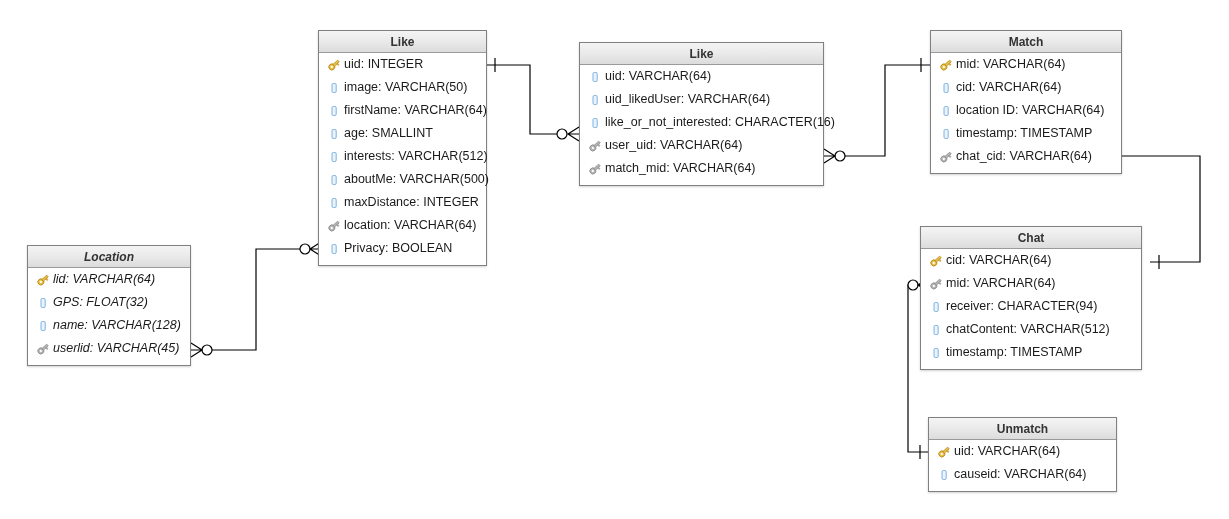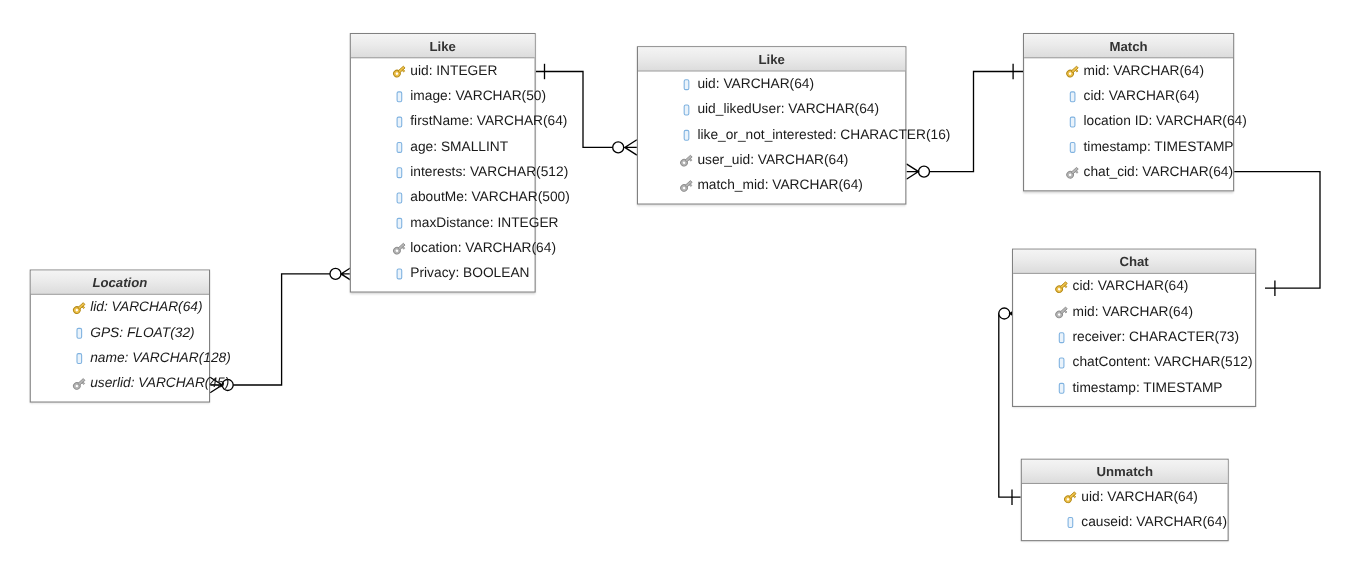--- a/index.html
+++ b/index.html
@@ -47,21 +47,20 @@
     color: #333333;
     background: linear-gradient(to bottom, #f4f4f4 0%, #ebebeb 45%, #dcdcdc 100%);
     border-bottom: 1px solid #9a9a9a;
     box-sizing: border-box;
     white-space: nowrap;
     overflow: hidden;
   }
 
   .entity-body {
     padding: 0 0 5px 0;
-    margin-left: 29px;
   }
 
   .attr {
     height: 23px;
     line-height: 23px;
     display: flex;
     align-items: center;
     padding-left: 8px;
     font-size: 12.5px;
     color: #1a1a1a;
@@ -425,21 +424,21 @@
               </svg>
             </span>
             <span class="attr-label">mid: VARCHAR(64)</span>
           </div>
           <div class="attr">
             <span class="icon">
               <svg width="14" height="14" viewBox="0 0 14 14">
                 <rect x="5.0" y="2.5" width="4.2" height="9.0" rx="1.3" ry="1.3" fill="#eaf3fb" stroke="#7fb2e0" stroke-width="1"></rect>
               </svg>
             </span>
-            <span class="attr-label">receiver: CHARACTER(73)</span>
+            <span class="attr-label">receiver: CHARACTER(94)</span>
           </div>
           <div class="attr">
             <span class="icon">
               <svg width="14" height="14" viewBox="0 0 14 14">
                 <rect x="5.0" y="2.5" width="4.2" height="9.0" rx="1.3" ry="1.3" fill="#eaf3fb" stroke="#7fb2e0" stroke-width="1"></rect>
               </svg>
             </span>
             <span class="attr-label">chatContent: VARCHAR(512)</span>
           </div>
           <div class="attr">

